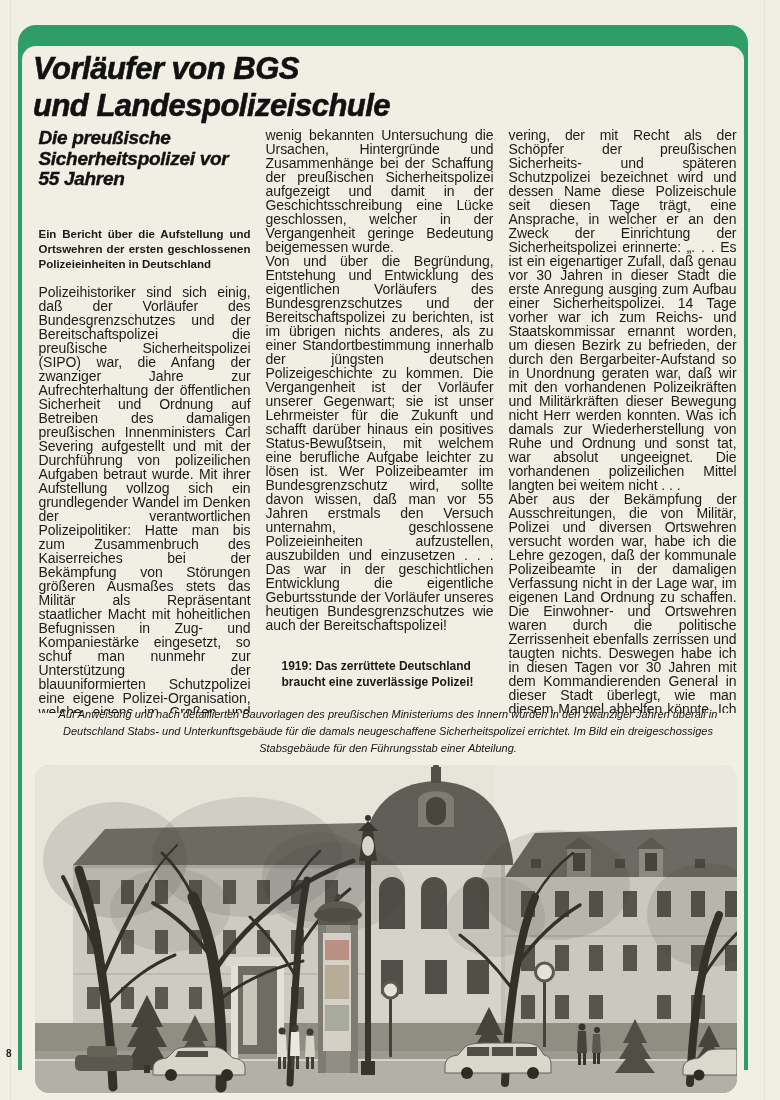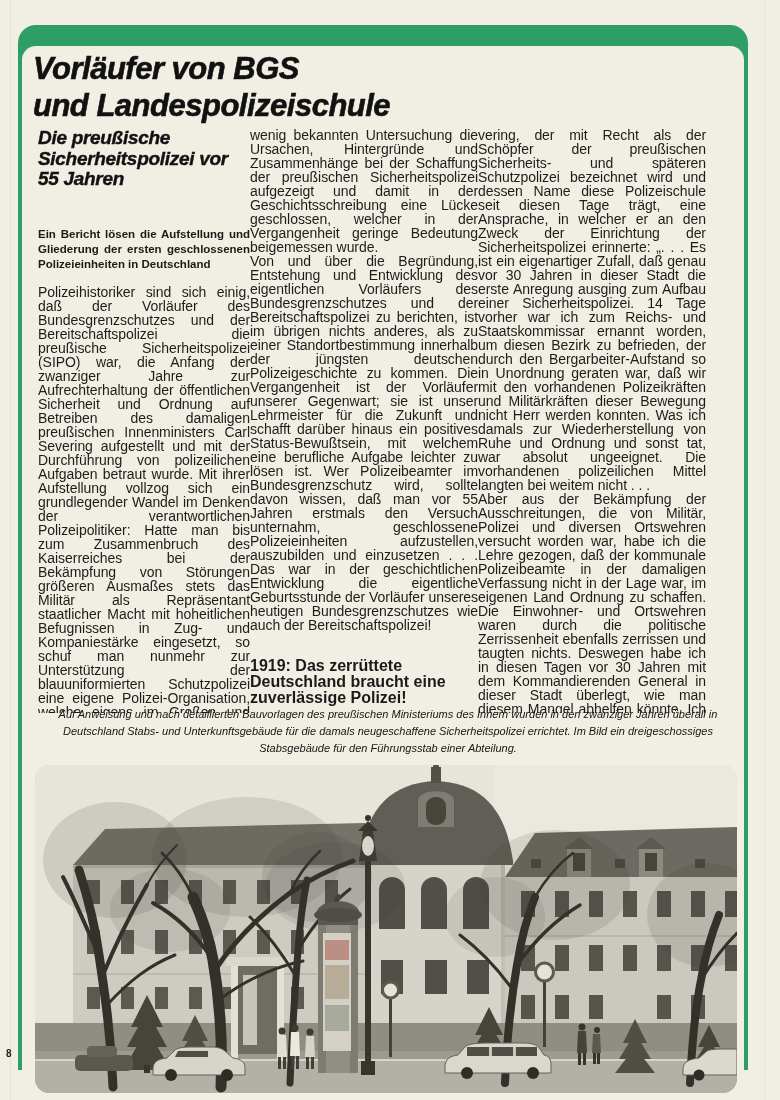--- a/index.html
+++ b/index.html
@@ -33,21 +33,21 @@
 
   .title{
     position:absolute;left:11px;top:4px;width:660px;
     font-size:31px;line-height:37px;font-weight:700;font-style:italic;
     letter-spacing:-0.5px;color:#111;
     -webkit-text-stroke:0.6px #111;
   }
 
   .cols{
     position:absolute;left:16px;top:82px;width:699px;height:585px;
-    display:flex;overflow:hidden;
+    display:flex;gap:15px;overflow:hidden;justify-content:center;
   }
   .col{flex:0 0 auto;}
   .col.c1{width:212px;}
   .col.c2{width:228px;}
   .col.c3{width:228px;}
 
   .subtitle{
     font-size:19px;line-height:20.5px;font-weight:700;font-style:italic;
     letter-spacing:-0.3px;color:#121212;
     -webkit-text-stroke:0.4px #121212;
@@ -57,22 +57,22 @@
     font-size:11.5px;line-height:15px;font-weight:700;
     text-align:justify;margin-bottom:13px;
   }
   .body-p{
     font-size:14px;line-height:14px;letter-spacing:-0.05px;
     text-align:justify;
     hyphens:auto;-webkit-hyphens:auto;
     color:#1c1c1c;
   }
   .crosshead{
-    font-size:16px;line-height:16px;font-weight:700;
-    margin:26px 0 12px 0;
+    font-size:12px;line-height:16px;font-weight:700;
+    margin:26px 0 12px 16px;
   }
 
   .caption{
     position:absolute;left:16px;top:660px;width:700px;
     font-size:11px;line-height:17px;font-style:italic;
     color:#151515;
     text-align:center;
   }
 
   .photo{
@@ -93,21 +93,21 @@
 <div class="paper-edge-r"></div>
 
 <div class="frame-green"></div>
 <div class="frame-inner">
 
   <h1 class="title"><span>Vorläufer von BGS</span><br><span>und Landespolizeischule</span></h1>
 
   <div class="cols">
     <div class="col c1">
       <h2 class="subtitle">Die preußische Sicherheitspolizei vor 55 Jahren</h2>
-      <p class="lead">Ein Bericht lösen die Aufstellung und Gliederung der ersten geschlossenen Polizeieinheiten in Deutschland</p>
+      <p class="lead">Ein Bericht über die Aufstellung und Ortswehren der ersten geschlossenen Polizeieinheiten in Deutschland</p>
       <p class="body-p">Polizeihistoriker sind sich einig, daß der Vorläufer des Bundesgrenzschutzes und der Bereitschaftspolizei die preußische Sicherheitspolizei (SIPO) war, die Anfang der zwanziger Jahre zur Aufrechterhaltung der öffentlichen Sicherheit und Ordnung auf Betreiben des damaligen preußischen Innenministers Carl Severing aufgestellt und mit der Durchführung von polizeilichen Aufgaben betraut wurde. Mit ihrer Aufstellung vollzog sich ein grundlegender Wandel im Denken der verantwortlichen Polizeipolitiker: Hatte man bis zum Zusammenbruch des Kaiserreiches bei der Bekämpfung von Störungen größeren Ausmaßes stets das Militär als Repräsentant staatlicher Macht mit hoheitlichen Befugnissen in Zug- und Kompaniestärke eingesetzt, so schuf man nunmehr zur Unterstützung der blauuniformierten Schutzpolizei eine eigene Polizei-Organisation, welche eigens im Großen und Außergewöhnlichen Sicherheits- und Ordnungsdienst (GSOD/ASOD) verwendet werden sollte. Der bekannte Historologe Ludwig Dierske hat in einer umfassenden, der breiten Öffentlichkeit nur zu</p>
     </div>
     <div class="col c2">
       <p class="body-p">wenig bekannten Untersuchung die Ursachen, Hintergründe und Zusammenhänge bei der Schaffung der preußischen Sicherheitspolizei aufgezeigt und damit in der Geschichtsschreibung eine Lücke geschlossen, welcher in der Vergangenheit geringe Bedeutung beigemessen wurde.</p>
       <p class="body-p">Von und über die Begründung, Entstehung und Entwicklung des eigentlichen Vorläufers des Bundesgrenzschutzes und der Bereitschaftspolizei zu berichten, ist im übrigen nichts anderes, als zu einer Standortbestimmung innerhalb der jüngsten deutschen Polizeigeschichte zu kommen. Die Vergangenheit ist der Vorläufer unserer Gegenwart; sie ist unser Lehrmeister für die Zukunft und schafft darüber hinaus ein positives Status-Bewußtsein, mit welchem eine berufliche Aufgabe leichter zu lösen ist. Wer Polizeibeamter im Bundesgrenzschutz wird, sollte davon wissen, daß man vor 55 Jahren erstmals den Versuch unternahm, geschlossene Polizeieinheiten aufzustellen, auszubilden und einzusetzen . . . Das war in der geschichtlichen Entwicklung die eigentliche Geburtsstunde der Vorläufer unseres heutigen Bundesgrenzschutzes wie auch der Bereitschaftspolizei!</p>
       <h3 class="crosshead">1919: Das zerrüttete Deutschland braucht eine zuverlässige Polizei!</h3>
     </div>
     <div class="col c3">
       <p class="body-p">vering, der mit Recht als der Schöpfer der preußischen Sicherheits- und späteren Schutzpolizei bezeichnet wird und dessen Name diese Polizeischule seit diesen Tage trägt, eine Ansprache, in welcher er an den Zweck der Einrichtung der Sicherheitspolizei erinnerte: „. . . Es ist ein eigenartiger Zufall, daß genau vor 30 Jahren in dieser Stadt die erste Anregung ausging zum Aufbau einer Sicherheitspolizei. 14 Tage vorher war ich zum Reichs- und Staatskommissar ernannt worden, um diesen Bezirk zu befrieden, der durch den Bergarbeiter-Aufstand so in Unordnung geraten war, daß wir mit den vorhandenen Polizeikräften und Militärkräften dieser Bewegung nicht Herr werden konnten. Was ich damals zur Wiederherstellung von Ruhe und Ordnung und sonst tat, war absolut ungeeignet. Die vorhandenen polizeilichen Mittel langten bei weitem nicht . . .</p>
       <p class="body-p">Aber aus der Bekämpfung der Ausschreitungen, die von Militär, Polizei und diversen Ortswehren versucht worden war, habe ich die Lehre gezogen, daß der kommunale Polizeibeamte in der damaligen Verfassung nicht in der Lage war, im eigenen Land Ordnung zu schaffen. Die Einwohner- und Ortswehren waren durch die politische Zerrissenheit ebenfalls zerrissen und taugten nichts. Deswegen habe ich in diesen Tagen vor 30 Jahren mit dem Kommandierenden General in dieser Stadt überlegt, wie man diesem Mangel abhelfen könnte. Ich habe in den Mai-Tagen 1919 meinem Freunde, dem Innenminister Heine,</p>

